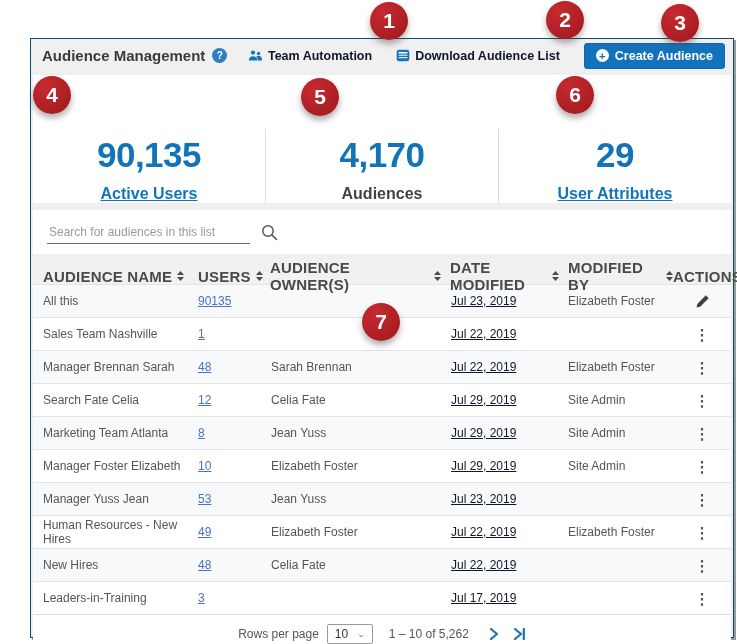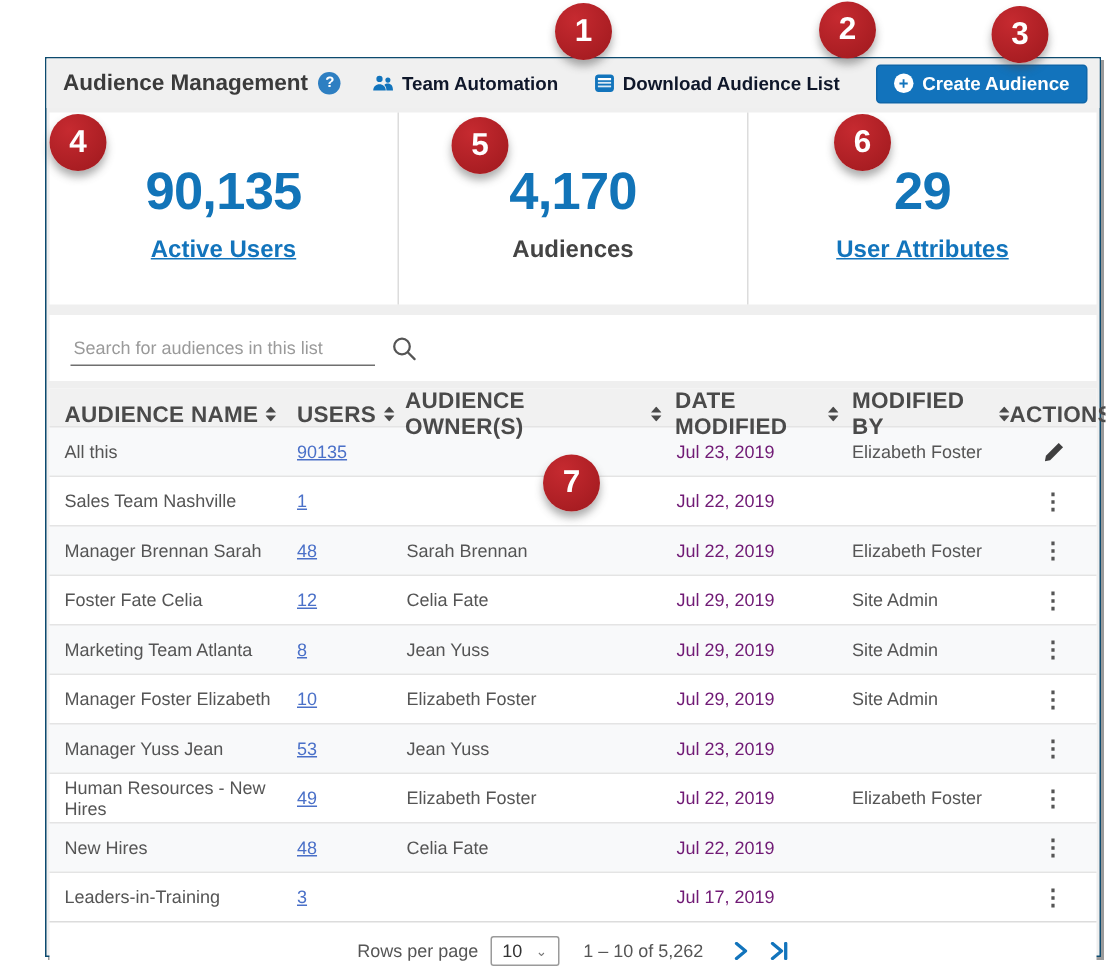--- a/index.html
+++ b/index.html
@@ -54,21 +54,21 @@
     width: 13px; height: 13px; border-radius: 50%;
     background: #ffffff; color: #1273bc;
     font-size: 11px; font-weight: 700; line-height: 12px;
     display: inline-flex; align-items: center; justify-content: center;
   }
 
   
   .card { background: #ffffff; margin: 0 2px; }
 
   
-  .stats { display: flex; height: 128px; margin-top: 3px; }
+  .stats { display: flex; height: 128px; margin-top: 3px; align-items: flex-end; }
   .stat {
     flex: 1; display: flex; flex-direction: column;
     align-items: center; justify-content: center; gap: 10px;
     padding-top: 6px;
   }
   .stat + .stat { border-left: 1px solid #dcdcdc; }
   .stat-value { color: #1274b8; font-size: 35px; font-weight: 600; letter-spacing: -0.5px; }
   .stat-label { font-size: 16px; font-weight: 700; color: #444; }
   .stat-label.link { color: #1274bc; text-decoration: underline; cursor: pointer; }
 
@@ -103,21 +103,21 @@
   .th:nth-child(2), .th:nth-child(3), .th:nth-child(4), .th:nth-child(5) { padding-left: 9px; }
   .th.actions { justify-content: center; cursor: default; }
   .sort-icon { display: flex; flex-direction: column; gap: 1px; }
 
   .trow { height: 33px; font-size: 12px; color: #555; border-top: 1px solid #e4e4e4; }
   .trow:nth-child(odd) { background: #f8f9fa; }
   .td-name { padding-left: 10px; color: #555; }
   .td-users { padding-left: 9px; }
   .td-users a { color: #4a70c8; text-decoration: underline; cursor: pointer; }
   .td-owner { padding-left: 10px; }
-  .td-date { padding-left: 10px; color: #701a75; }
+  .td-date { padding-left: 10px; color: #0f172a; text-decoration: underline; }
   .td-mod { padding-left: 9px; }
   .td-actions { display: flex; justify-content: center; }
   .kebab { cursor: pointer; font-size: 15px; font-weight: 700; color: #555; line-height: 13px; letter-spacing: 0; padding: 2px 6px; }
   .pencil { cursor: pointer; display: flex; padding: 2px; }
 
   
   .tfoot {
     border-top: 1px solid #dcdcdc; height: 38px;
     display: flex; align-items: center; justify-content: center; gap: 16px;
     font-size: 12px; color: #555;
@@ -310,21 +310,21 @@
         <div class="td-users"><a>48</a></div>
         <div class="td-owner">Sarah Brennan</div>
         <div class="td-date">Jul 22, 2019</div>
         <div class="td-mod">Elizabeth Foster</div>
         <div class="td-actions">
             <span class="kebab">⋮</span>
           </div>
       </div>
 
       <div class="tgrid trow">
-        <div class="td-name">Foster Fate Celia</div>
+        <div class="td-name">Search Fate Celia</div>
         <div class="td-users"><a>12</a></div>
         <div class="td-owner">Celia Fate</div>
         <div class="td-date">Jul 29, 2019</div>
         <div class="td-mod">Site Admin</div>
         <div class="td-actions">
             <span class="kebab">⋮</span>
           </div>
       </div>
 
       <div class="tgrid trow">

